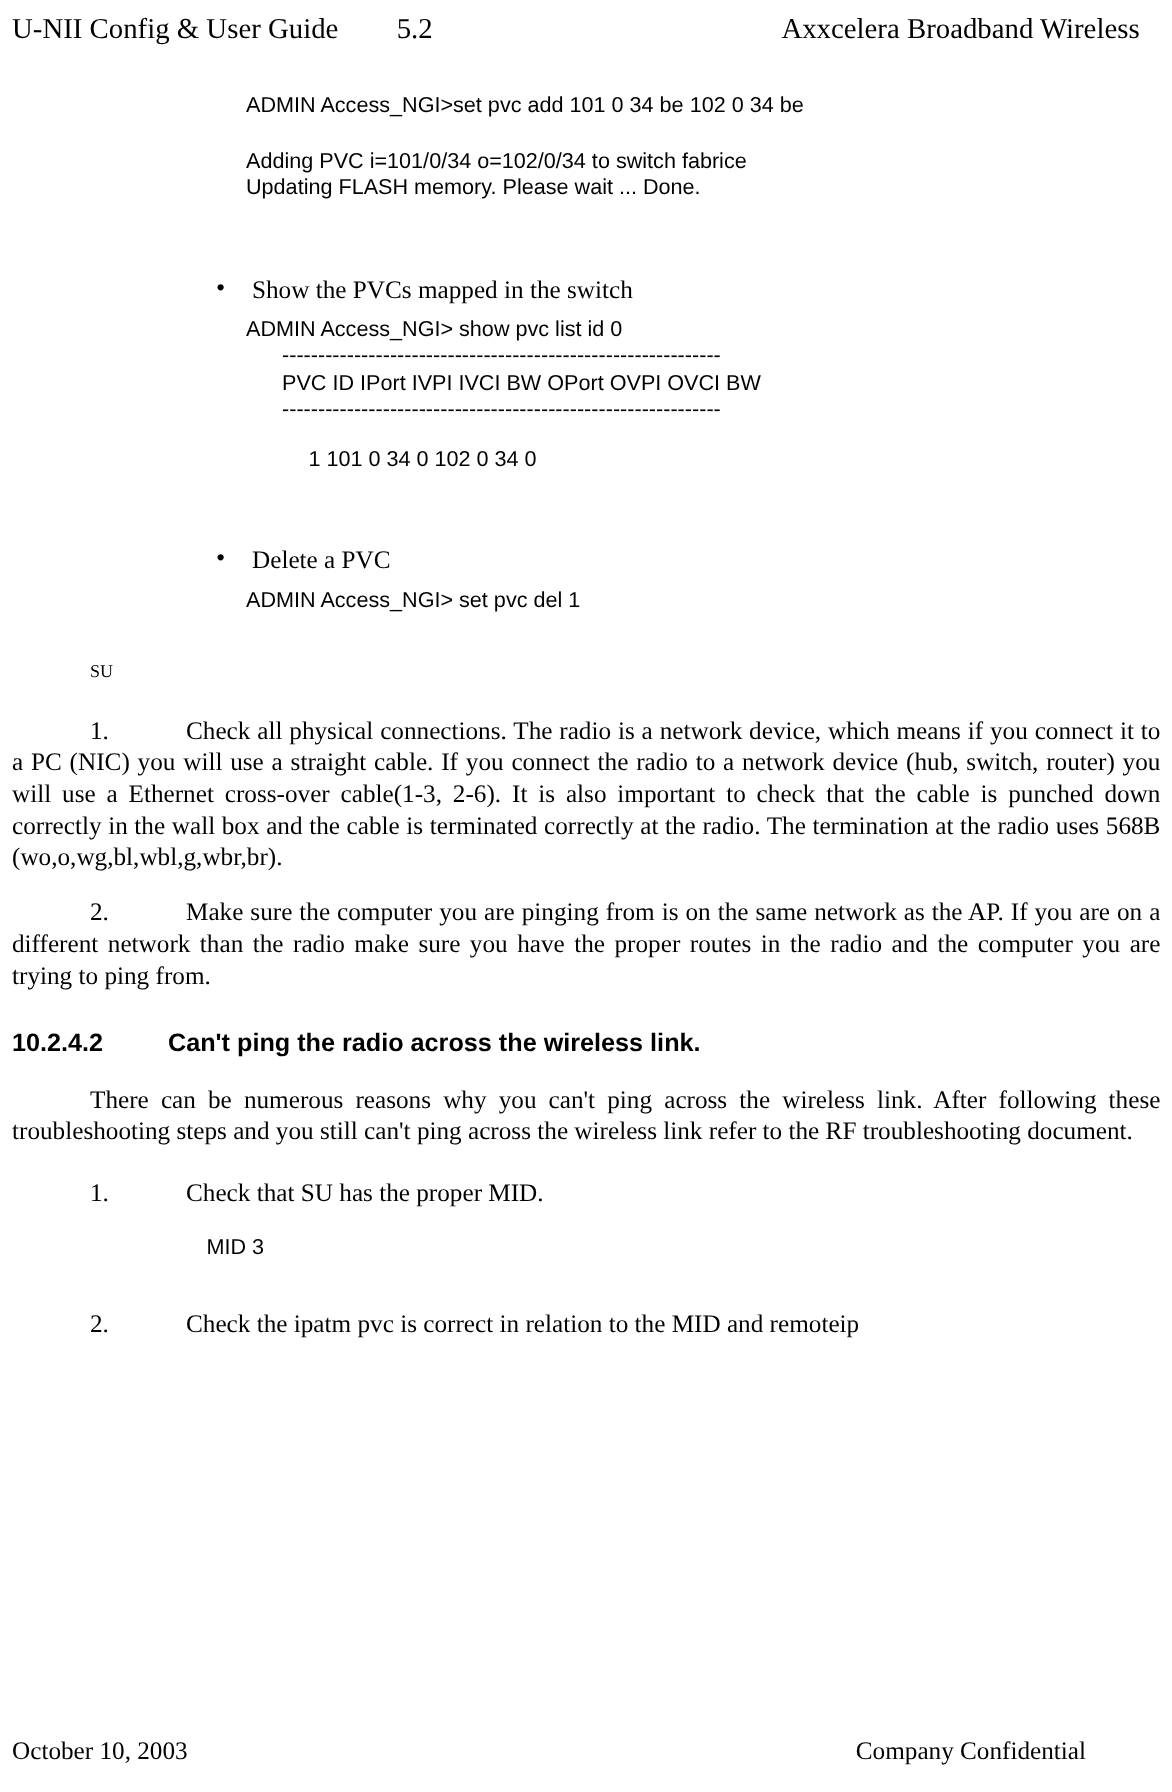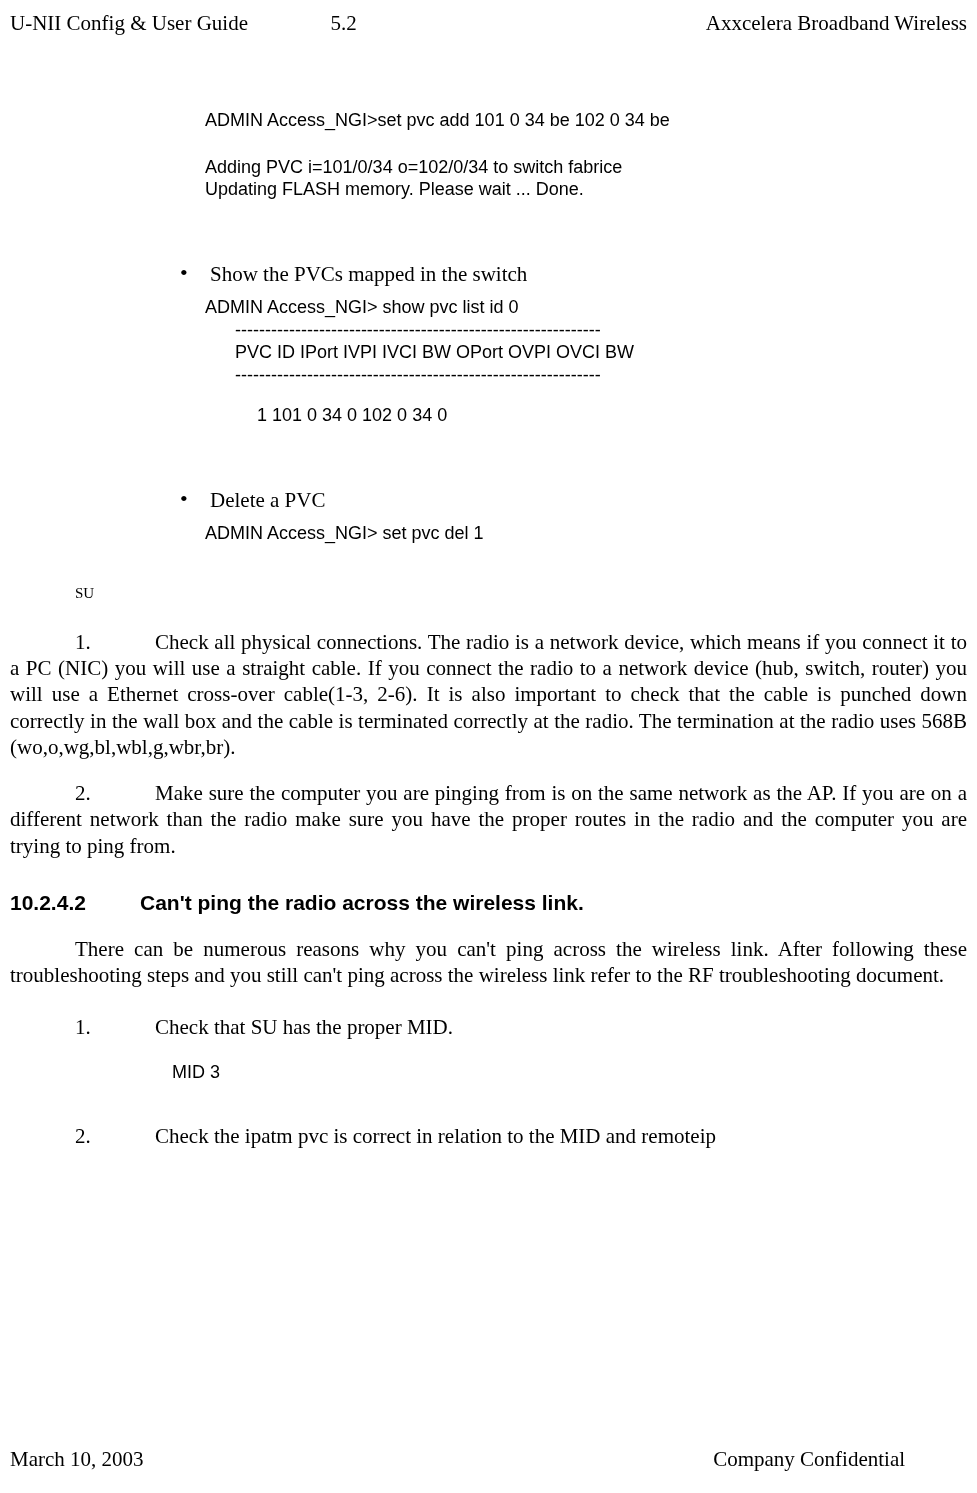--- a/index.html
+++ b/index.html
@@ -13,26 +13,26 @@
     }
     .page {
       padding: 10px 10px 20px 10px;
       min-height: 1493px;
       box-sizing: border-box;
       position: relative;
     }
     .header {
       display: flex;
       justify-content: space-between;
-      font-size: 21px;
-      margin-bottom: 72px;
+      font-size: 24px;
+      margin-bottom: 35px;
     }
     .header > div:nth-child(1) { width: 33%; text-align: left; }
     .header > div:nth-child(2) { width: 33%; text-align: left; }
-    .header > div:nth-child(3) { width: 33%; text-align: right; }
+    .header > div:nth-child(3) { width: 33%; }
     .mono {
       font-family: Arial, Helvetica, sans-serif;
       font-size: 18px;
       line-height: 1.25;
     }
     .indent-a { margin-left: 195px; }
     .indent-b { margin-left: 225px; }
     .indent-c { margin-left: 247px; }
     .bullet-row {
       display: flex;
@@ -157,17 +157,17 @@
   <div style="height:10px;"></div>
   <div class="indent-code2">MID 3</div>
 
   <div class="gap-lg"></div>
 
   <div class="numlist">
     <span class="nn">2.</span><span>Check the ipatm pvc is correct in relation to the MID and remoteip</span>
   </div>
 
   <div class="footer">
-    <div>March 10, 2003</div>
+    <div>October 10, 2003</div>
     <div>Company Confidential</div>
   </div>
 
 </div>
 
 </body></html>

